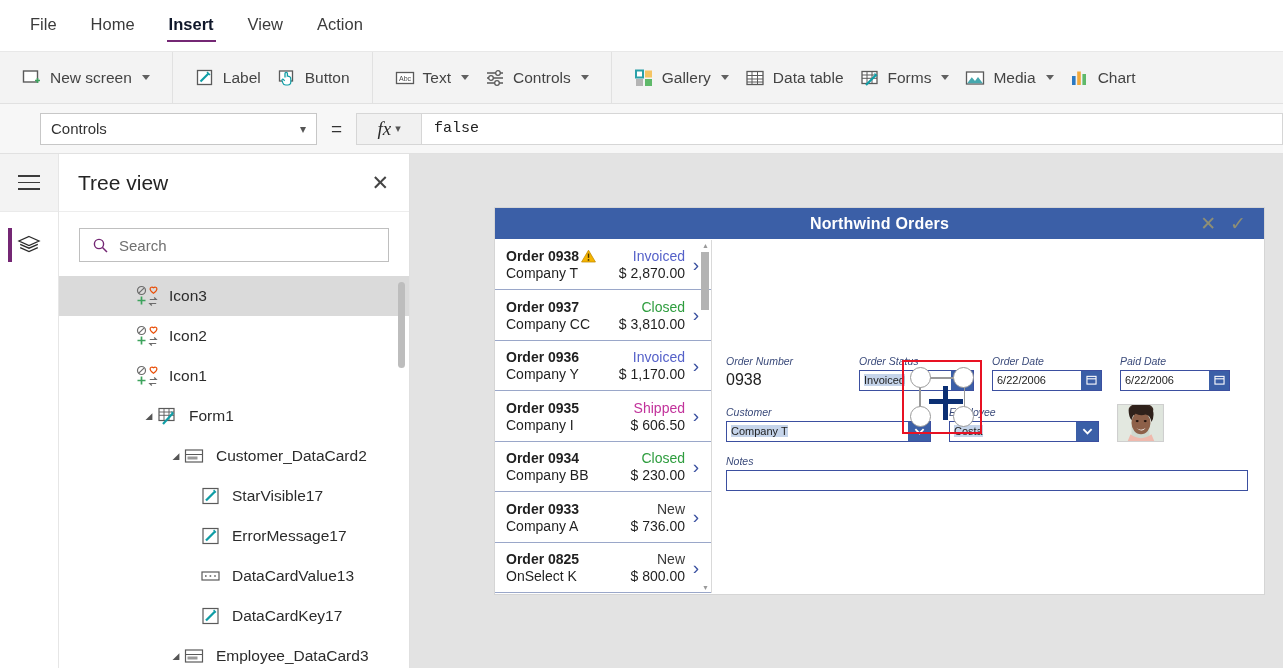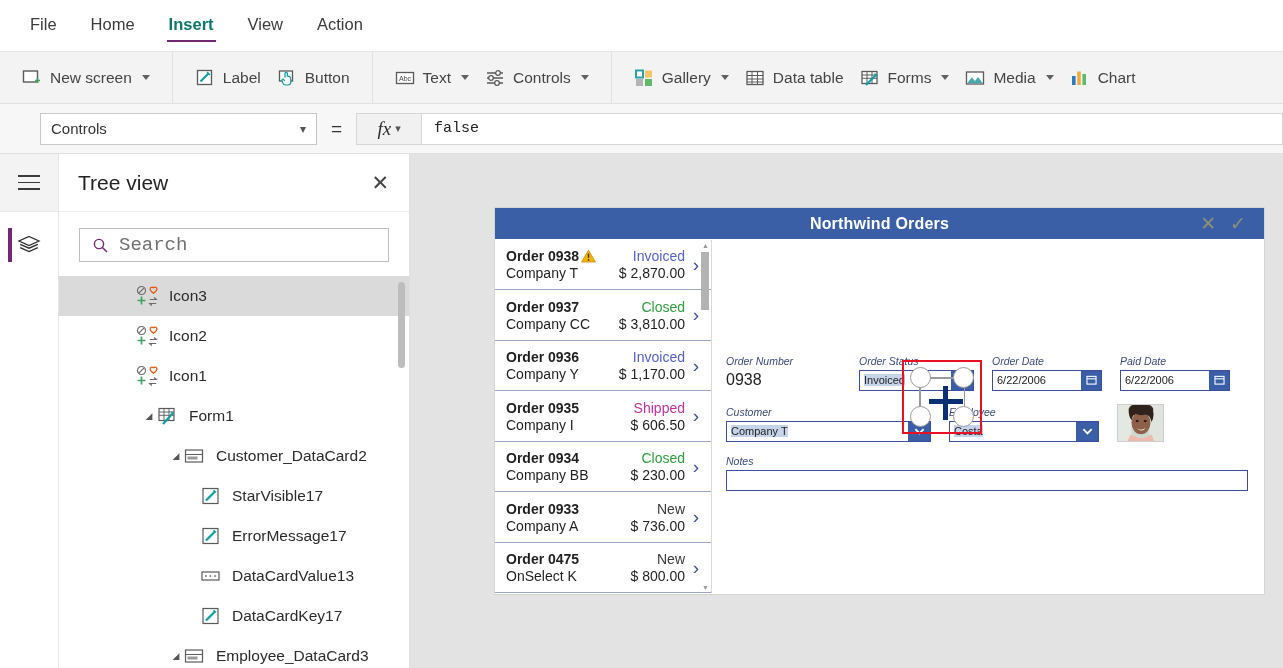--- a/index.html
+++ b/index.html
@@ -21,21 +21,21 @@
   }
   .menu-item {
     font-size: 16.5px;
     color: #3b3b3b;
     margin-right: 30px;
     padding: 6px 2px 8px 2px;
     position: relative;
     cursor: pointer;
     white-space: nowrap;
   }
-  .menu-item.active { font-weight: bold; color: #0f766e; }
+  .menu-item.active { font-weight: bold; color: #0f172a; }
   .menu-item.active::after {
     content: "";
     position: absolute;
     left: 0; right: 0; bottom: 0;
     height: 2.5px;
     background: #742774;
   }
 
   
   .ribbon {
@@ -158,22 +158,22 @@
   .search-wrap { padding: 16px 20px 14px 20px; }
   .search-box {
     height: 34px;
     border: 1px solid #bfbfbf;
     display: flex; align-items: center;
     gap: 10px; padding: 0 12px;
     background: #fff;
   }
   .search-box input {
     border: none; outline: none;
-    font-size: 19px; color: #7f1d1d;
-    font-family: Liberation Mono, monospace;
+    font-size: 15px; color: #7f1d1d;
+    font-family: Liberation Sans, sans-serif;
     flex: 1; background: transparent;
   }
   .search-box input::placeholder { color: #707070; }
 
   .tree-list { flex: 1; overflow: hidden; position: relative; }
   .tnode {
     height: 40px;
     display: flex; align-items: center;
     font-size: 15.5px; color: #2b2b2b;
     cursor: pointer;
@@ -711,21 +711,21 @@
                 <span class="g-company">Company A</span>
                 <span class="g-amount">$ 736.00</span>
               </div>
             </div>
             <div class="chev-right">›</div>
           </div>
 
           <div class="grow">
             <div class="grow-main">
               <div class="grow-l1">
-                <span class="g-order">Order 0475</span>
+                <span class="g-order">Order 0825</span>
                 <span class="g-status" style="color:#3a3a3a">New</span>
               </div>
               <div class="grow-l2">
                 <span class="g-company">OnSelect K</span>
                 <span class="g-amount">$ 800.00</span>
               </div>
             </div>
             <div class="chev-right">›</div>
           </div>
 

